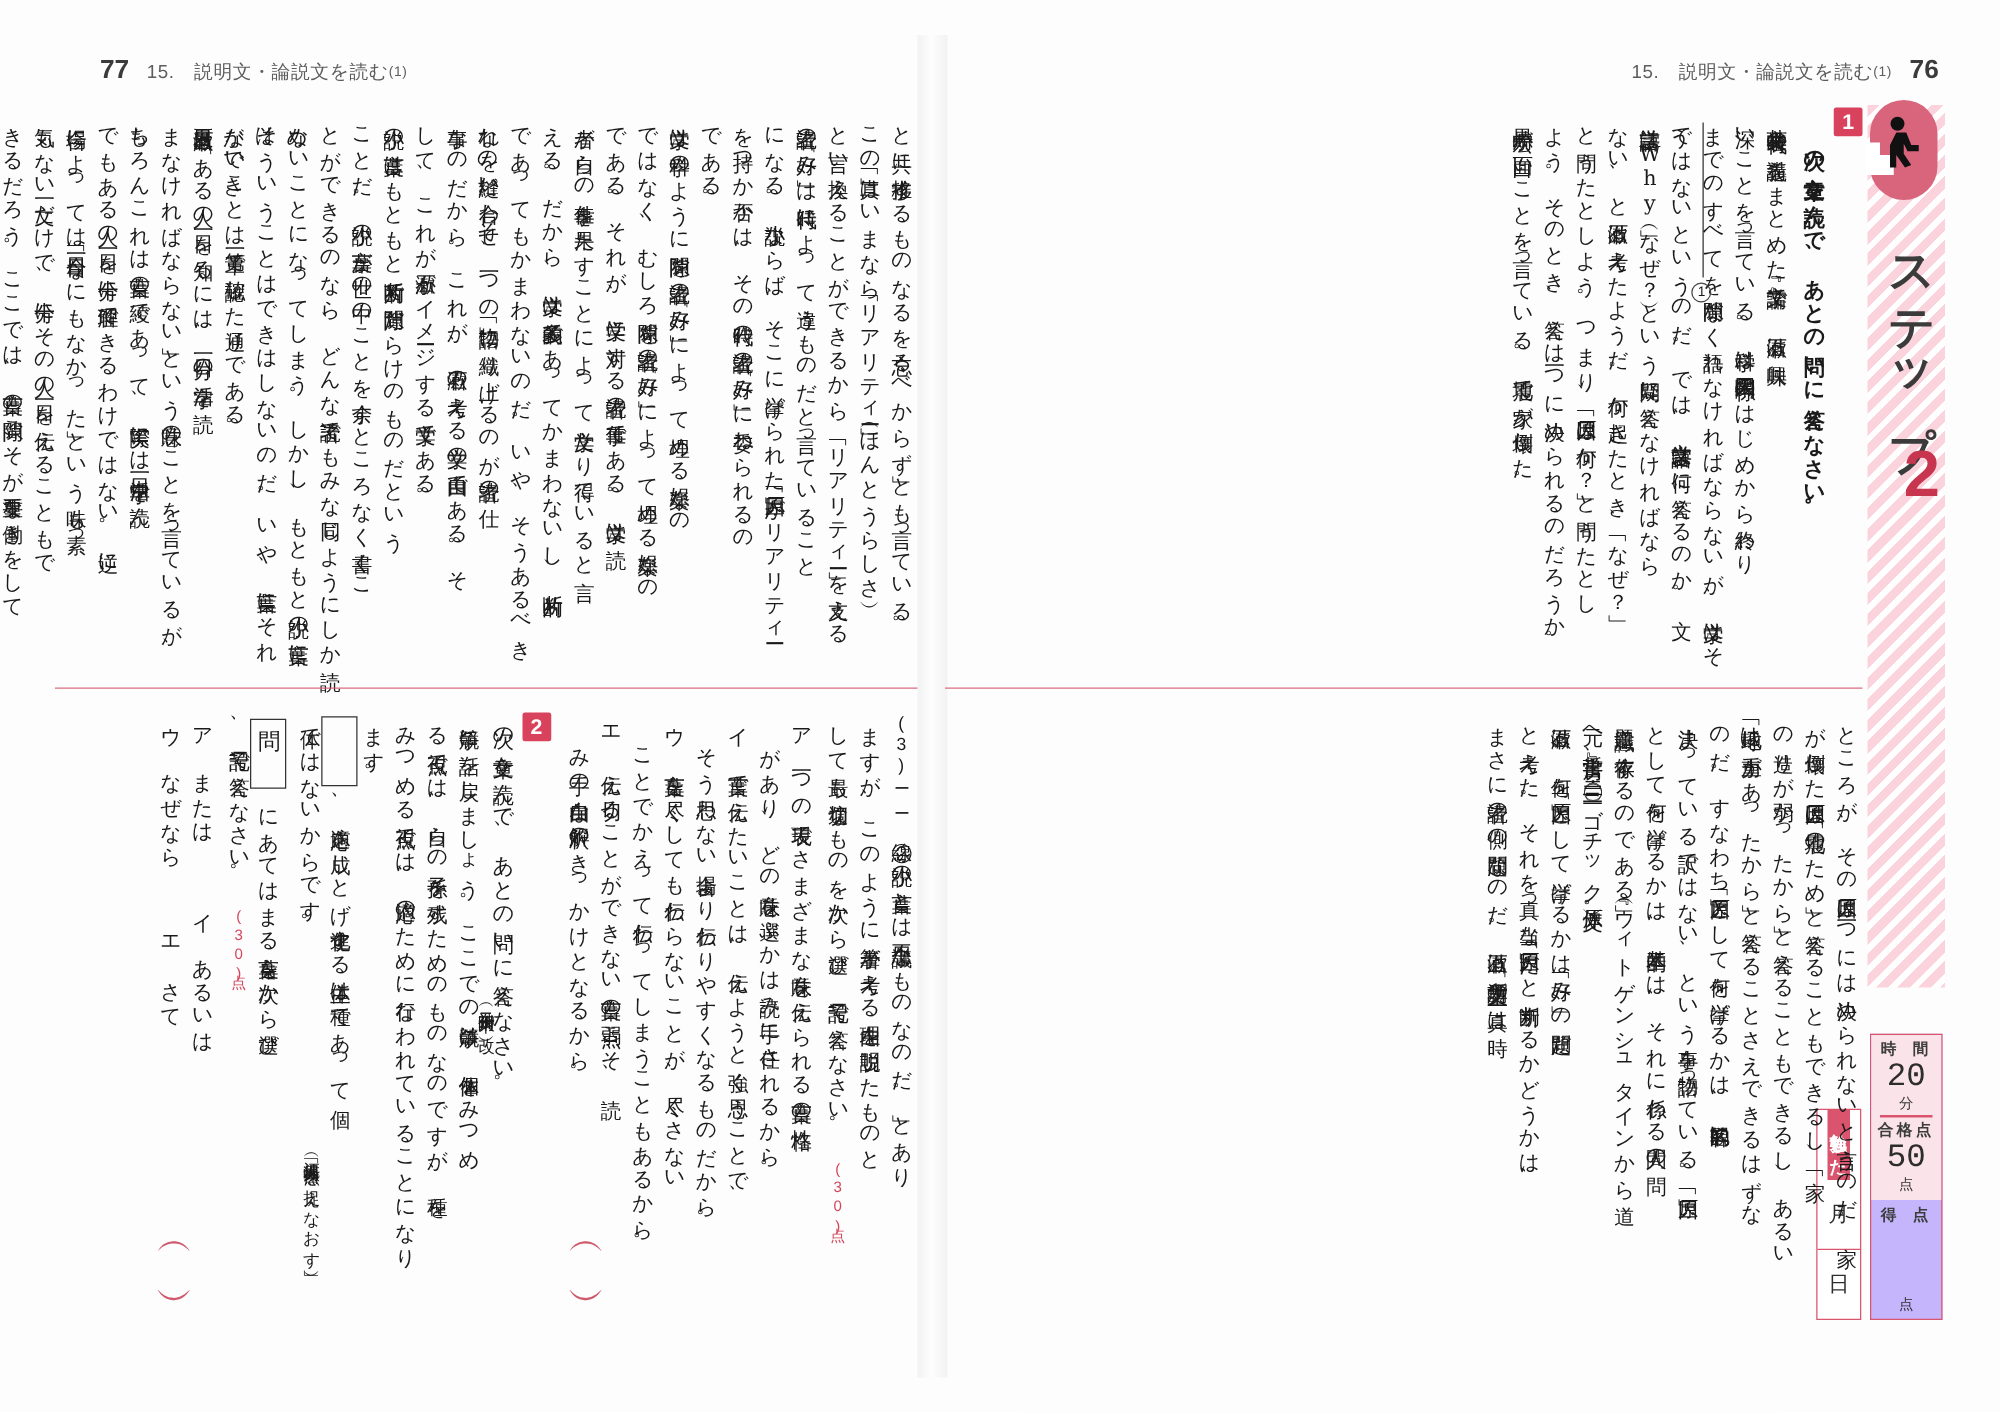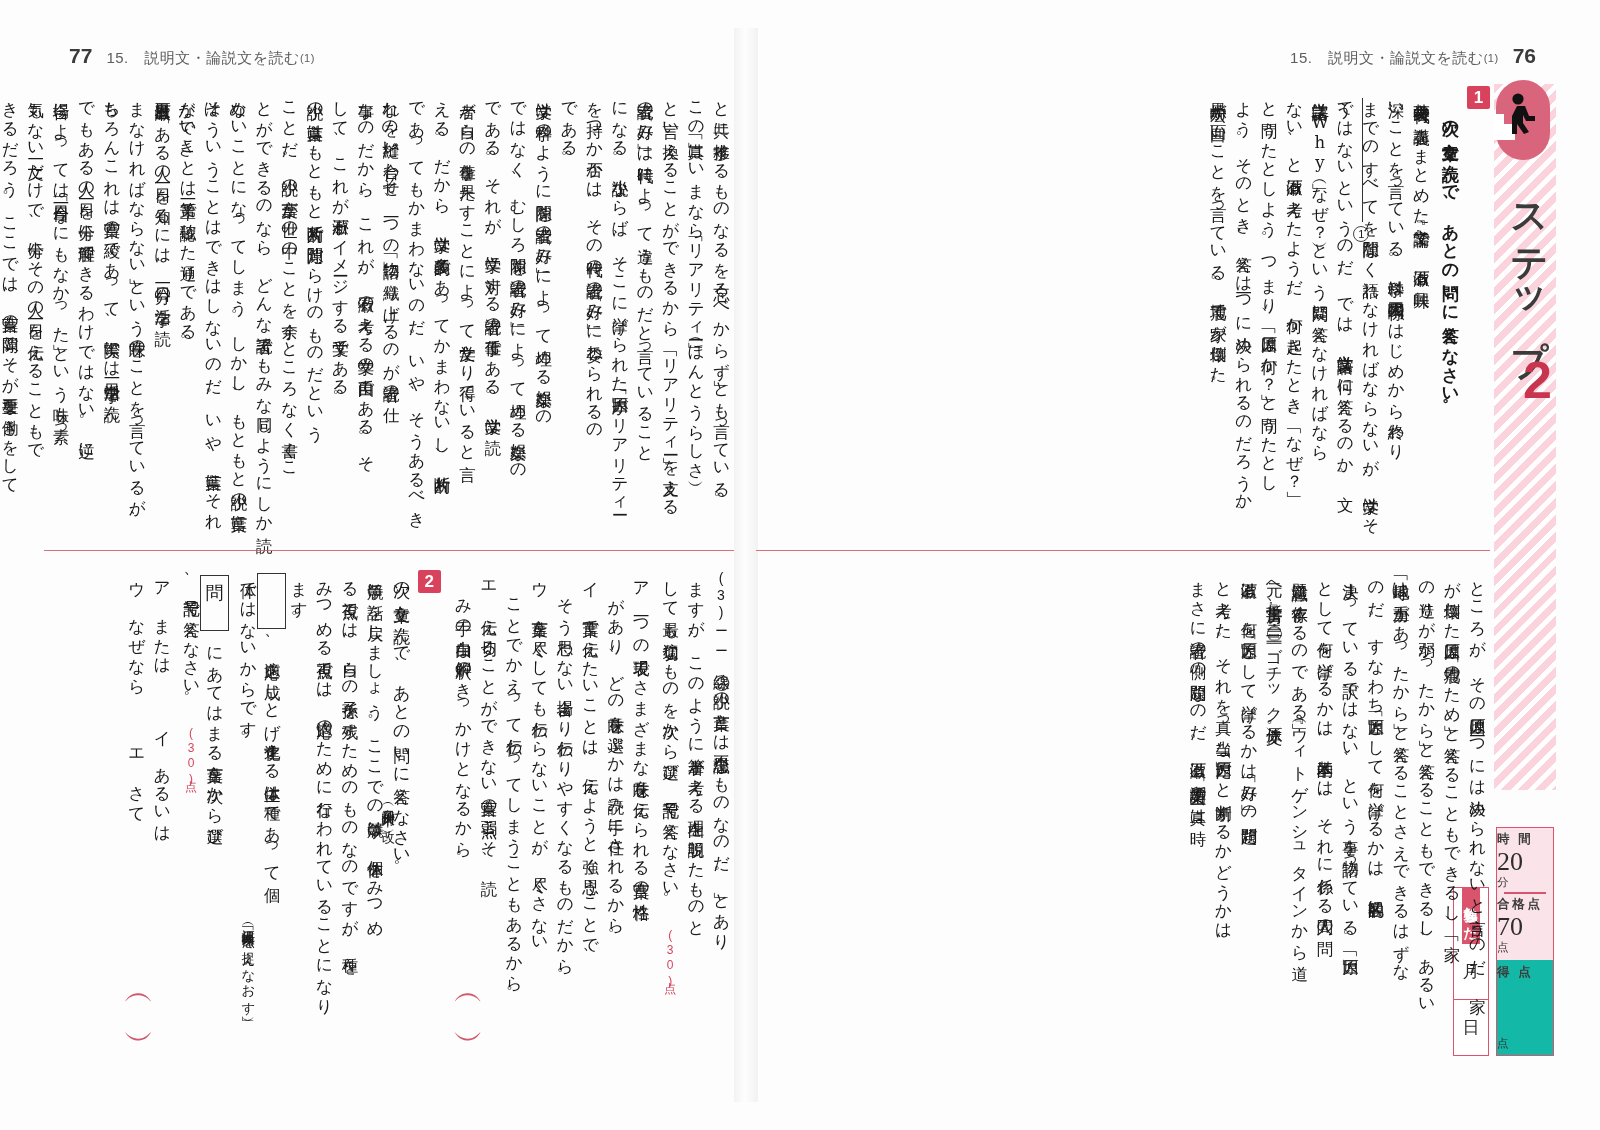--- a/index.html
+++ b/index.html
@@ -11,22 +11,22 @@
   .spread{position:relative;width:1600px;height:1130px;background:#fdfdfd;}
 
   
   .runhead{
     position:absolute;top:44px;
     font-family:"Liberation Sans","DejaVu Sans",sans-serif;
     font-size:15px;color:#5d5d5d;white-space:nowrap;
     letter-spacing:.5px;
   }
   .runhead .pg{font-size:21px;color:#3b3b3b;font-weight:600;letter-spacing:0;}
-  .runhead.left{left:69px;}
-  .runhead.right{right:64px;margin-left:28px;}
+  .runhead.left{left:80px;}
+  .runhead.right{right:49px;margin-left:28px;}
   .runhead .sub{font-size:11px;vertical-align:1px;}
 
   
   .page{position:absolute;top:84px;bottom:28px;}
   .page.left{left:44px;width:690px;}
   .page.right{left:756px;width:800px;}
 
   
   .gutter{
     position:absolute;left:734px;top:28px;width:24px;height:1074px;
@@ -76,22 +76,22 @@
   }
   .step-num{
     position:absolute;right:4px;top:270px;
     font-family:"Liberation Sans","DejaVu Sans",sans-serif;
     font-weight:700;font-size:52px;color:#c7354f;line-height:1;
   }
 
   
   .infowrap{position:absolute;right:2px;bottom:46px;display:flex;gap:7px;align-items:flex-end;}
   .box-time{
-    width:56px;border:1.6px solid #d9546c;background:#14b8a6;
-    font-family:Liberation Serif, serif;text-align:left;color:#333;
+    width:56px;border:1.6px solid #d9546c;background:#c4b5fd;
+    font-family:Liberation Mono, monospace;text-align:center;color:#333;
   }
   .box-time .seg{background:#fbe4e9;padding:3px 0 5px;}
   .box-time .lbl{font-size:12.5px;font-weight:700;letter-spacing:.22em;color:#3d3d3d;}
   .box-time .val{font-size:26px;font-weight:400;line-height:1.05;color:#2d2d2d;}
   .box-time .unit{font-size:11.5px;}
   .box-time .divline{height:1.5px;background:#d9546c;margin:2px 7px;}
   .box-time .seg2{padding:4px 0 0;}
   .box-time .score{height:74px;position:relative;}
   .box-time .score .unit{position:absolute;left:0;right:0;bottom:4px;}
 
@@ -157,21 +157,21 @@
         <div class="cell">月</div>
         <div class="cell b">日</div>
       </div>
       <div class="box-time">
         <div class="seg">
           <div class="lbl">時 間</div>
           <div class="val">20</div>
           <div class="unit">分</div>
           <div class="divline"></div>
           <div class="lbl">合格点</div>
-          <div class="val">70</div>
+          <div class="val">50</div>
           <div class="unit">点</div>
         </div>
         <div class="seg2">
           <div class="lbl">得 点</div>
           <div class="score">
             <div class="unit">点</div>
           </div>
         </div>
       </div>
     </div>

